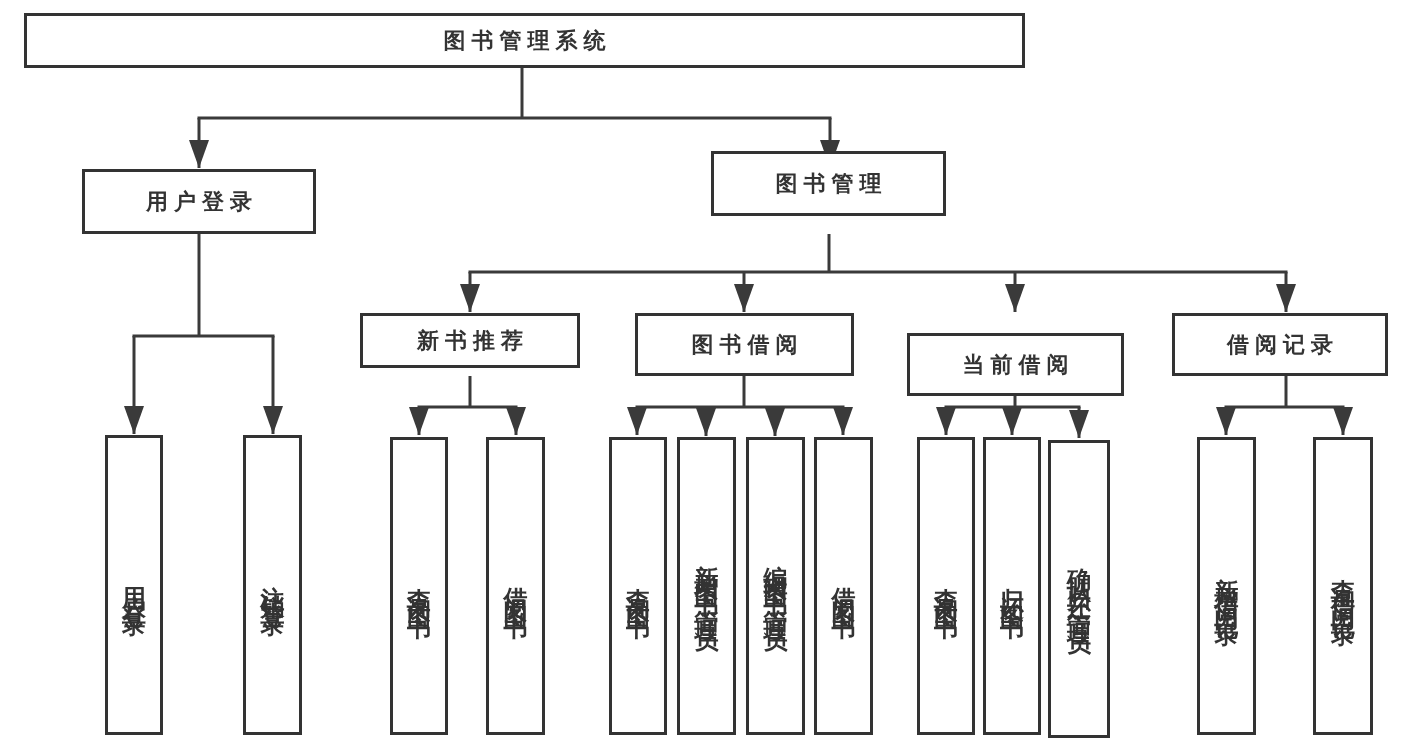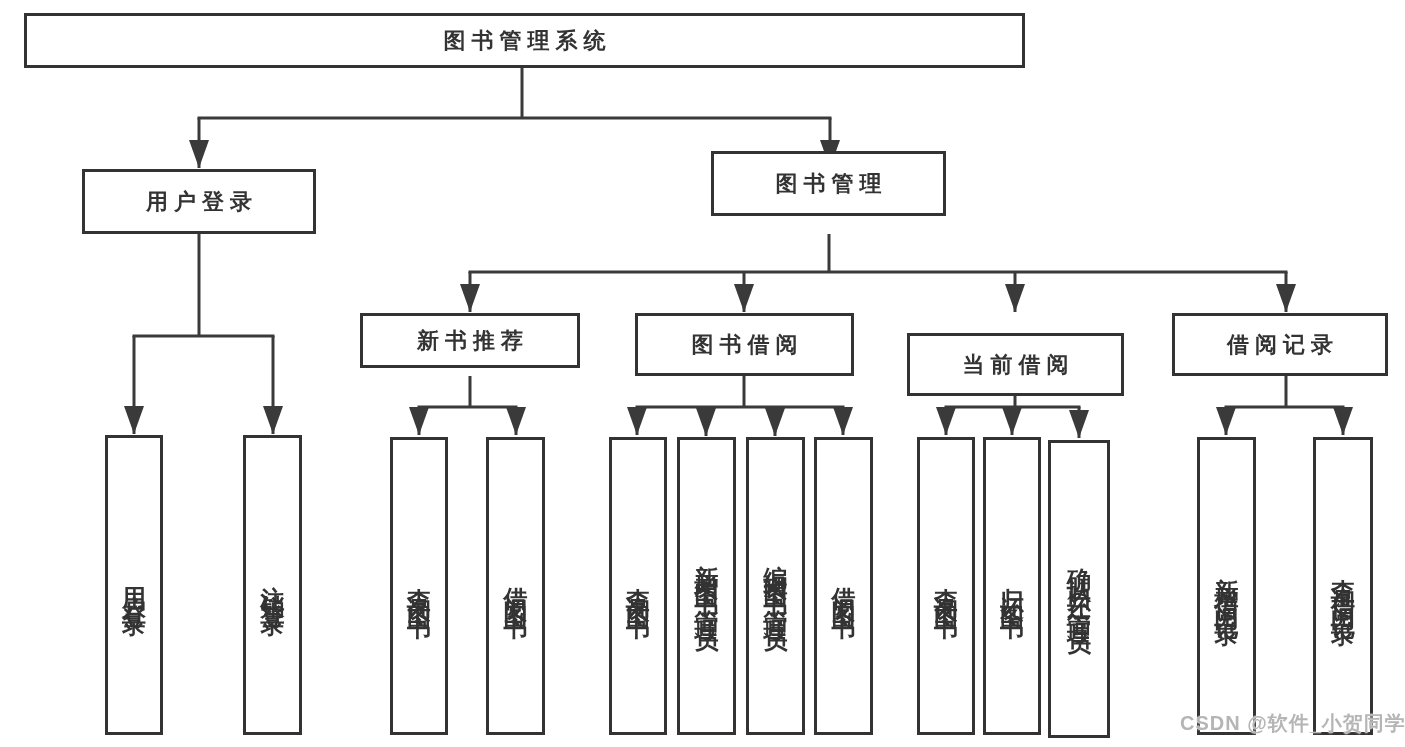--- a/index.html
+++ b/index.html
@@ -141,15 +141,14 @@
   <div class="node vbox" style="left:746px;top:437px;width:59px;height:298px;">编辑图书（管理员）</div>
   <div class="node vbox" style="left:814px;top:437px;width:59px;height:298px;">借阅图书</div>
 
   <div class="node vbox" style="left:917px;top:437px;width:58px;height:298px;">查询图书</div>
   <div class="node vbox" style="left:983px;top:437px;width:58px;height:298px;">归还图书</div>
   <div class="node vbox" style="left:1048px;top:440px;width:62px;height:298px;">确认归还（管理员）</div>
 
   <div class="node vbox" style="left:1197px;top:437px;width:59px;height:298px;">新增借阅记录</div>
   <div class="node vbox" style="left:1313px;top:437px;width:60px;height:298px;">查询借阅记录</div>
 
-  <div id="watermark">CSDN @软件_小贺同学</div>
 
 </div>
 
 </body></html>

